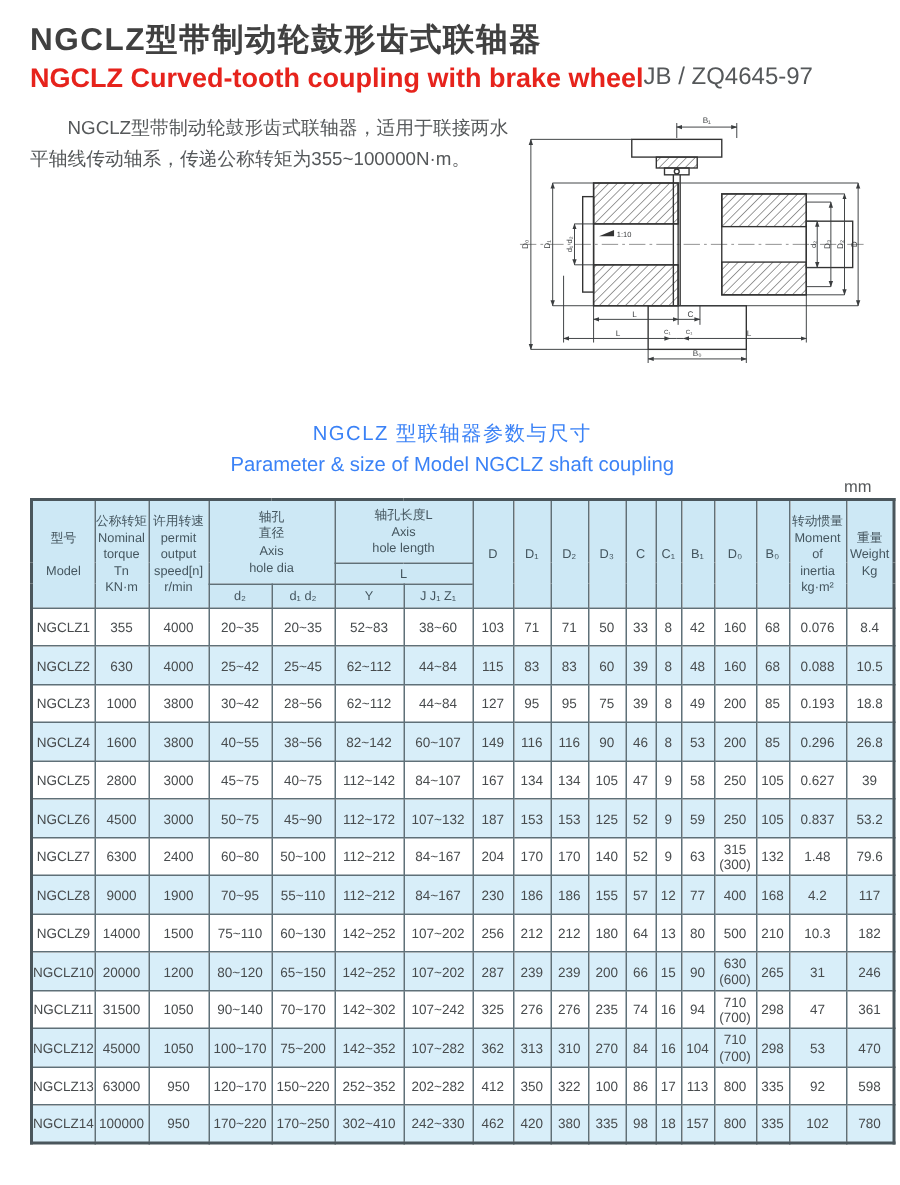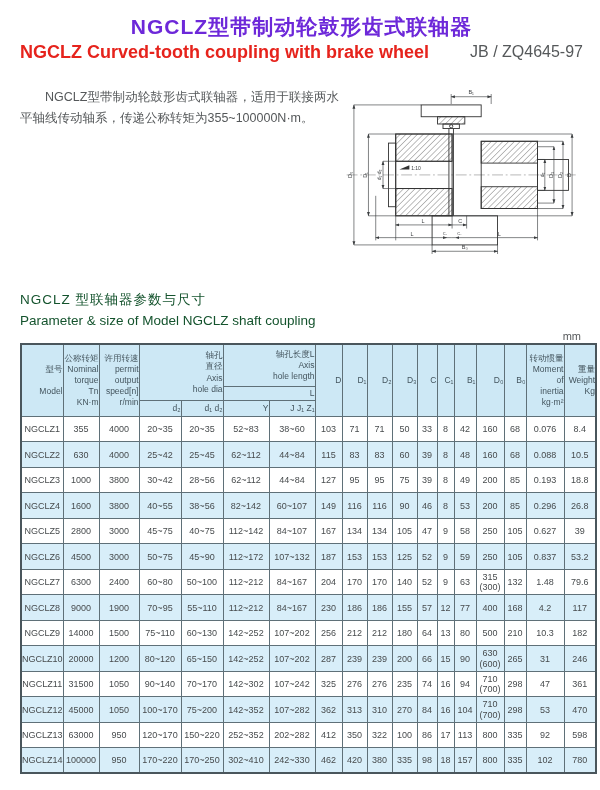--- a/index.html
+++ b/index.html
@@ -7,45 +7,45 @@
   body {
     width:600px; height:790px;
     background:#fff;
     font-family:"Liberation Sans", sans-serif;
     color:#4c4c4c;
     overflow:hidden;
   }
   .page { padding:14px 17px 0 20px; }
 
   
-  .title-cn { color:#6d28d9; font-size:21px; font-weight:bold; letter-spacing:1px; line-height:1.25;text-align:center; }
-  .title-row { display:flex; justify-content:space-between; align-items:flex-end; margin-top:2px; }
+  .title-cn { color:#404040; font-size:21px; font-weight:bold; letter-spacing:1px; line-height:1.25; }
+  .title-row { display:flex; justify-content:flex-start; align-items:flex-end; margin-top:2px; }
   .title-en { color:#e6231c; font-size:18px; font-weight:bold; }
   .standard  { font-size:16px; color:#55585a; padding-bottom:2px; white-space:nowrap; }
 
   
-  .intro-section { display:flex; margin-top:24px; }
+  .intro-section { display:flex; margin-top:12px; }
   .intro-text { width:322px; font-size:12.5px; line-height:1.62; text-align:justify; color:#55585a; }
   .intro-text p { margin:0; text-indent:2em; }
   .drawing-wrap { flex:1; padding-left:4px; margin-top:-6px; }
   svg text { font-family:"Liberation Sans", sans-serif; fill:#3a3d3f; }
 
   
-  .table-title { text-align:left; margin-top:20px; color:#14532d; }
+  .table-title { text-align:center; margin-top:20px; color:#3b82f6; }
   .table-title-cn { font-size:13.5px; letter-spacing:1px; }
   .table-title-en { font-size:13.5px; margin-top:4px; }
   .unit-label { text-align:right; font-size:11px; color:#55585a; padding-right:2px; margin-top:2px; }
 
   
   table { border-collapse:collapse; table-layout:fixed; width:564px; margin:1px auto 0 auto;
           border:2px solid #4a565c; }
   th, td { border:1px solid #5f7078; white-space:pre-line; text-align:center; vertical-align:middle;
            overflow:hidden; }
   thead th { background:#cde8f5; font-weight:normal; font-size:8.5px; line-height:1.3;
-             color:#44555e; padding:1px 0;text-align:right; }
+             color:#44555e; padding:1px 0; }
   thead tr:nth-child(1) th { height:42px; }
   thead tr:nth-child(2) th { height:13px; }
   thead tr:nth-child(3) th { height:16px; }
   tbody td { font-size:9px; line-height:1.12; height:25.5px; color:#474b4d; padding:0; }
   tbody tr:nth-child(even) td { background:#d8eef9; }
 </style>
 </head>
 <body>
 
 <div class="page">

